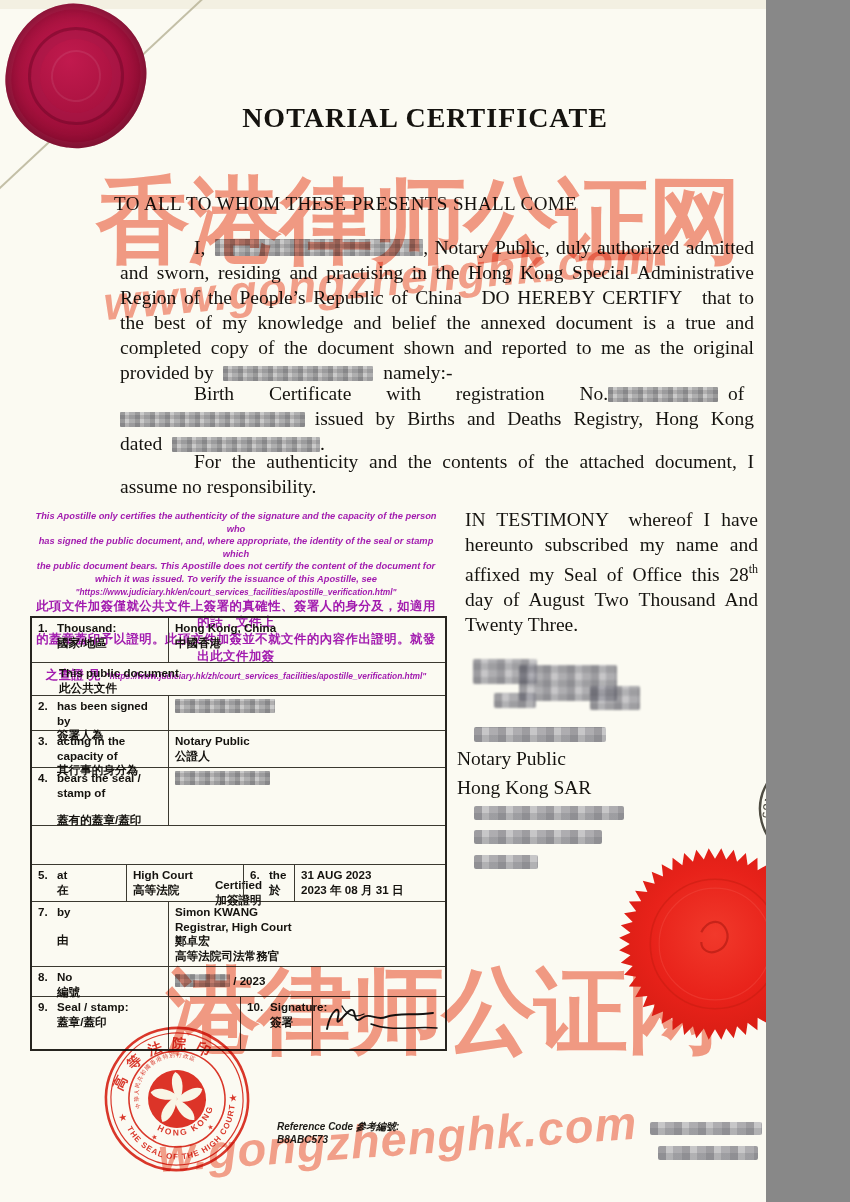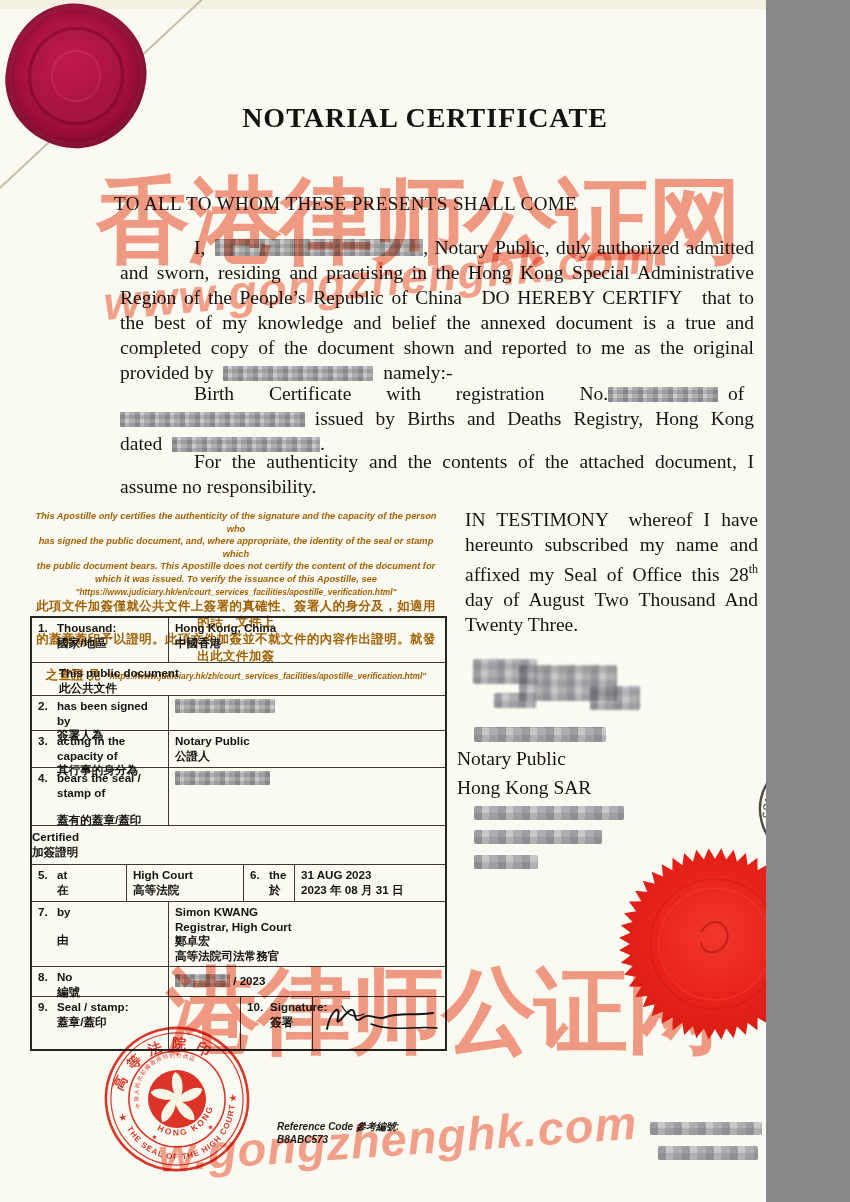--- a/index.html
+++ b/index.html
@@ -39,39 +39,39 @@
       repeating-linear-gradient(90deg,rgba(95,95,100,.55) 0 5px,rgba(160,160,165,.35) 5px 9px,rgba(125,125,130,.5) 9px 15px),
       repeating-linear-gradient(0deg,rgba(105,105,110,.45) 0 4px,rgba(175,175,180,.35) 4px 8px);
     filter:blur(.4px);}
   .pix{position:absolute;border-radius:2px;opacity:.85;
     background:
       repeating-linear-gradient(90deg,rgba(90,90,100,.6) 0 8px,rgba(150,150,160,.4) 8px 15px,rgba(115,115,125,.55) 15px 24px),
       repeating-linear-gradient(0deg,rgba(100,100,110,.5) 0 7px,rgba(165,165,175,.4) 7px 14px);
     filter:blur(1px);}
   
   #apostille-disclaimer{left:30px;top:510px;width:412px;text-align:center;
-    font-family:"Liberation Sans","DejaVu Sans",sans-serif;color:#a16207;}
+    font-family:"Liberation Sans","DejaVu Sans",sans-serif;color:#a21caf;}
   .note-en{font-size:9.3px;font-weight:bold;font-style:italic;line-height:12.6px;}
   .note-url{font-size:8.4px;font-weight:bold;font-style:italic;line-height:12px;}
   .note-zh{font-size:12.4px;font-weight:bold;line-height:16.8px;letter-spacing:.5px;}
   
   #apostille-table{left:30px;top:616px;width:413px;border:2px solid #26241f;
     font-family:"Liberation Sans","DejaVu Sans",sans-serif;font-weight:bold;
     font-size:11.6px;line-height:14.6px;color:#14120e;}
   .tr{display:flex;border-top:1px solid #3b3930;}
   .tr:first-child{border-top:none;}
   .td{border-left:1px solid #3b3930;padding:3px 5px 0 6px;box-sizing:border-box;}
   .td:first-child{border-left:none;}
   .lrow{display:flex;}
   .no{width:19px;flex:none;}
   .zh-ind{padding-left:19px;}
   .thead{text-align:center;padding:3px 0 1px 0;}
   .thead .t1{font-size:13.2px;}
   .thead .t2{font-size:12.4px;}
-  .ctr{text-align:left;width:100%;padding-top:4px;}
+  .ctr{text-align:center;width:100%;padding-top:4px;margin-top:48px;}
   
   #reference-code-line{left:277px;top:1120px;width:172px;
     font-family:"Liberation Sans","DejaVu Sans",sans-serif;
     font-size:10px;font-weight:bold;font-style:italic;color:#1c1a16;}
   
   #testimony-paragraph{left:457px;top:507px;width:293px;}
   #notary-title-line{left:457px;top:748px;font-size:19.5px;}
   #notary-region-line{left:457px;top:777px;font-size:19.5px;}
   
   .wm{position:absolute;font-family:"Liberation Sans","DejaVu Sans",sans-serif;

